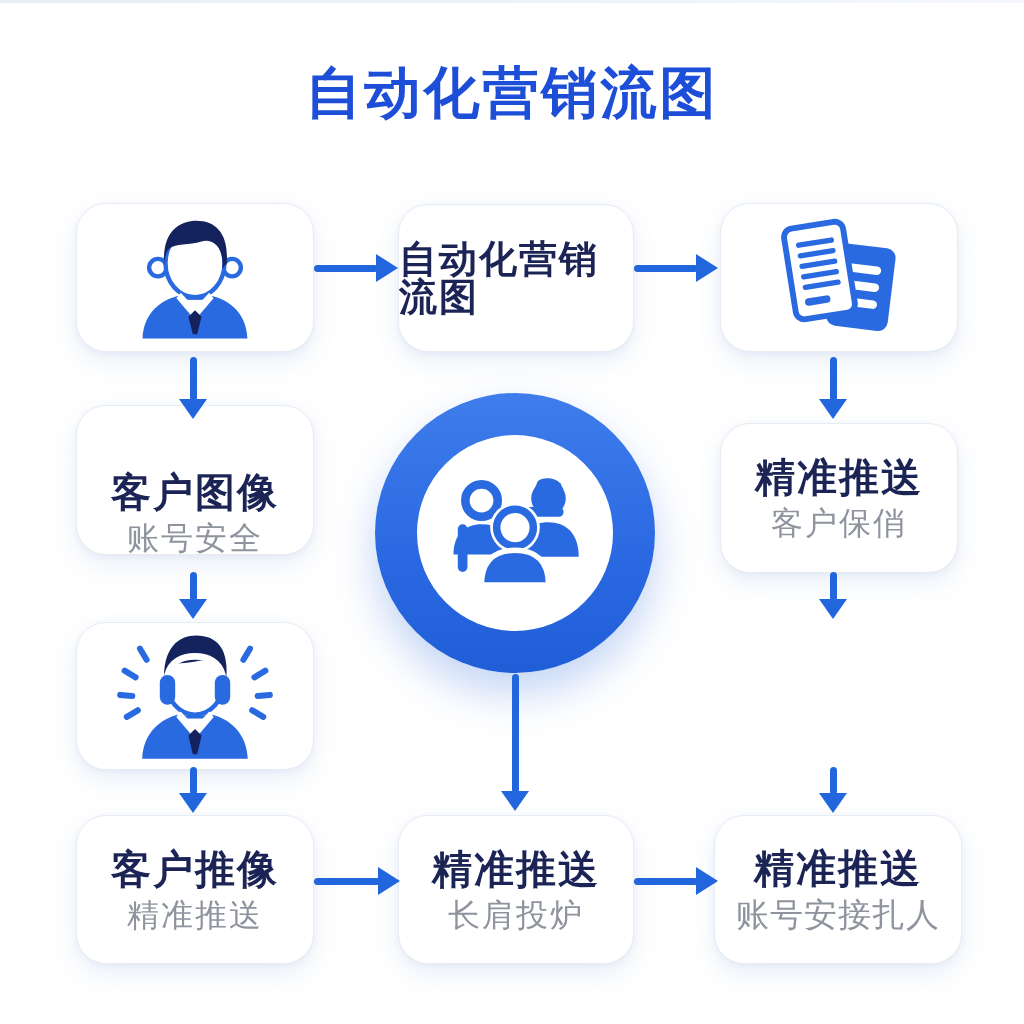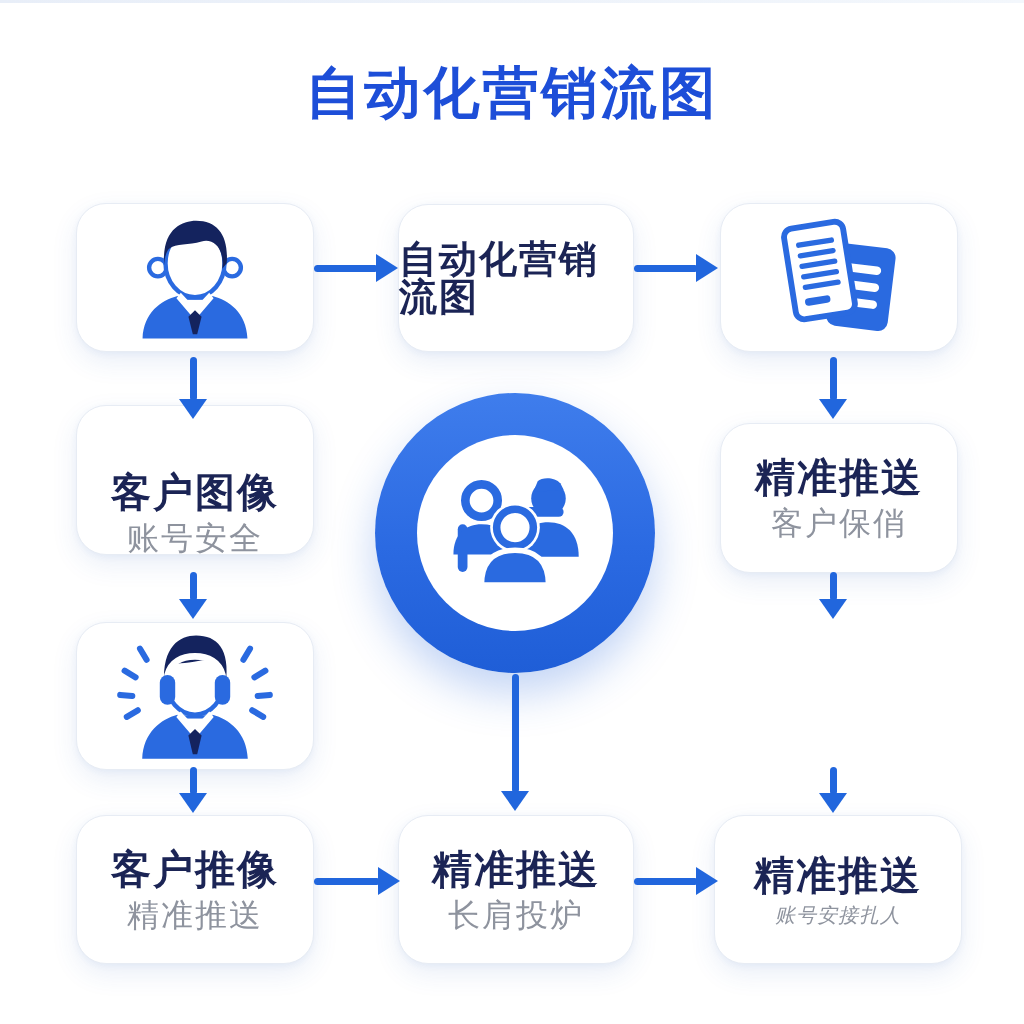--- a/index.html
+++ b/index.html
@@ -14,21 +14,21 @@
     font-size:56px;font-weight:900;color:#1d4ed8;letter-spacing:3px;
   }
   .card{
     position:absolute;background:#ffffff;border:1px solid #e7ecf4;border-radius:30px;
     box-shadow:0 10px 26px rgba(45,95,185,0.10), 0 2px 6px rgba(45,95,185,0.06);
     display:flex;flex-direction:column;align-items:center;justify-content:center;gap:10px;
   }
   .card .label{font-size:40px;font-weight:800;color:#1b2455;letter-spacing:2px;line-height:1;}
   .card .sublabel{font-size:32px;font-weight:500;color:#8e939e;letter-spacing:2px;line-height:1;}
   .card .label.single{font-size:38px;}
-  .card .sublabel.small{font-size:20px;letter-spacing:1px;font-style:italic;}
+  .card .sublabel.small{font-size:33px;letter-spacing:1px;}
   .icon-wrap{display:flex;align-items:center;justify-content:center;}
   
   .ring{
     position:absolute;left:375px;top:393px;width:280px;height:280px;border-radius:50%;
     background:linear-gradient(180deg,#3f7dec 0%,#2b6ae2 55%,#1f5ed7 100%);
     box-shadow:0 20px 44px rgba(37,99,220,0.28);
   }
   .ring-inner{
     position:absolute;left:42px;top:42px;width:196px;height:196px;border-radius:50%;
     background:#ffffff;display:flex;align-items:center;justify-content:center;

